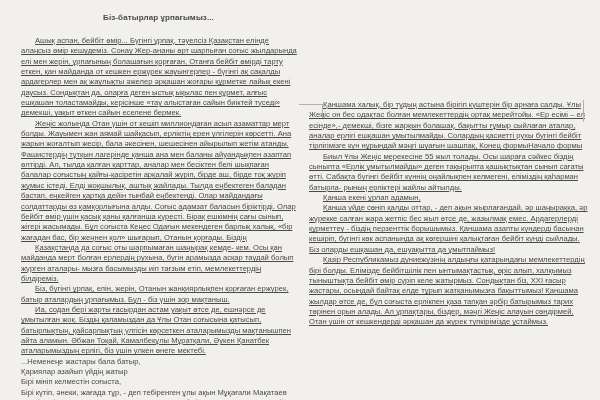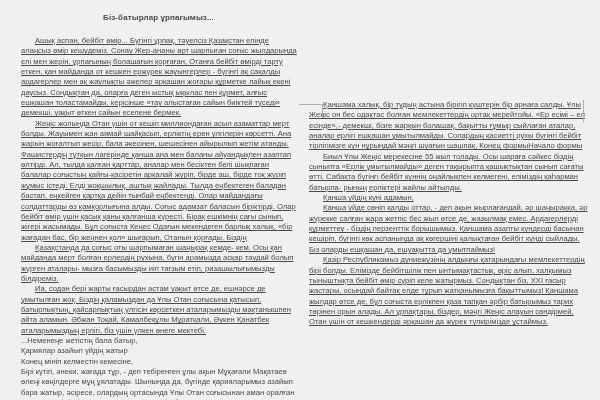--- a/index.html
+++ b/index.html
@@ -81,31 +81,32 @@
 </style>
 </head>
 <body>
 
 <div class="page">
   <div class="doc-title">Біз-батырлар ұрпағымыз...</div>
 
   <div class="col col-left">
       <p class="para indent">Ашық аспан, бейбіт өмір... Бүгінгі ұрпақ, тәуелсіз Қазақстан елінде алаңсыз өмір кешудеміз. Сонау Жер-ананы өрт шарпыған соғыс жылдарында елі мен жерін, ұрпағының болашағын қорғаған, Отанға бейбіт өмірді тарту еткен, қан майданда от кешкен ержүрек жауынгерлер - бүгінгі ақ сақалды ардагерлер мен ақ жаулықты әжелер әрқашан жоғары құрметке лайық екені даусыз. Сондықтан да, оларға деген ыстық ықылас пен құрмет, алғыс ешқашан толастамайды, керісінше «тау алыстаған сайын биіктей түседі» демекші, уақыт өткен сайын еселене бермек.</p>
       <p class="para indent">Жеңіс жолында Отан үшін от кешіп миллиондаған асыл азаматтар мерт болды. Жауымен жан аямай шайқасып, ерліктің ерен үлгілерін көрсетті. Ана жарын жоғалтып жесір, бала әкесінен, шешесінен айырылып жетім атанды. Фашистердің тұтқын лагерінде қанша ана мен баланы айуандықпен азаптап өлтірді. Ал, тылда қалған қарттар, аналар мен бесіктен белі шықпаған балалар соғыстың қайғы-қасіретін арқалай жүріп, бірде аш, бірде тоқ жүріп жұмыс істеді. Елді жоқшылық, аштық жайлады. Тылда еңбектеген баладан бастап, еңкейген қартқа дейін тынбай еңбектенді. Олар майдандағы солдаттарды өз қамқорлығына алды. Соғыс адамзат баласын біріктірді. Олар бейбіт өмір үшін қасық қаны қалғанша күресті. Бірақ ешкімнің сағы сынып, жігері жасымады. Бұл соғыста Кеңес Одағын мекендеген барлық халық, «бір жағадан бас, бір жеңнен қол» шығарып, Отанын қорғады. Біздің</p>
-      <p class="para indent">Қазақстанда да соғыс оты шарпымаған шаңырақ кемде- кем. Осы қан майданда мерт болған ерлердің рухына, бүгін арамызда асқар таудай болып жүрген аталары- мызға басымызды иіп тағзым етіп, ризашылығымызды білдіреміз.</p>
+      <p class="para indent">Қазақстанда да соғыс оты шарпымаған шаңырақ кемде- кем. Осы қан майданда мерт болған ерлердің рухына, бүгін арамызда асқар таудай болып жүрген аталары- мызға басымызды иіп тағзым етіп, мемлекеттердің білдіреміз.</p>
+      <p class="para indent">Біз, бүгінгі ұрпақ, елін, жерін, Отанын жанқиярлықпен қорғаған ержүрек, батыр аталардың ұрпағымыз. Бұл - біз үшін зор мақтаныш.</p>
       <p class="para indent">Иа, содан бері жарты ғасырдан астам уақыт өтсе де, ешнәрсе де ұмытылған жоқ. Біздің қаламыздан да Ұлы Отан соғысына қатысып, батырлықтың, қайсарлықтың үлгісін көрсеткен аталарымызды мақтанышпен айта аламын. Әбжан Тоқай, Камалбекұлы Мұратқали, Әукен Қанатбек аталарымыздың ерлігі, біз үшін үлкен өнеге мектебі.</p>
-      <p class="para">...Неменеңе жетістің бала батыр,</p>
+      <p class="para">...Неменеңе жастары бала батыр,</p>
       <p class="para">Қариялар азайып үйдің жатыр</p>
-      <p class="para">Конец мініп келместін кемесіне,</p>
+      <p class="para">Бірі мініп келместін соғыста,</p>
       <p class="para">Бірі күтіп, әнеки, жағада тұр, - деп тебіренген ұлы ақын Мұқағали Мақатаев өлеңі көңілдерге мұң ұялатады. Шынында да, бүгінде қарияларымыз азайып бара жатыр, әсіресе, олардың ортасында Ұлы Отан соғысынан аман оралған ардагерлеріміздің қарасы жыл санап кеміп барады емес пе?! Солардың жанымен, қанымен, терімен, көз жасымен, күшімен, ісімен, ерлігімен, атаның туын жықпай, ананың намысы үшін туған жердің топырағын жауға таптатпай, жеңістің таңбасын басқан күн – Жеңіс күні. Сондықтан да, бұл- Ұлы мереке.</p>
     </div>
 
   <div class="col col-right">
       <p class="para indent">Қаншама халық, бір тудың астына бірігіп күштерін бір арнаға салды. Ұлы Жеңіс он бес одақтас болған мемлекеттердің ортақ мерейтойы. «Ер есімі – ел есінде»,- демекші, бізге жарқын болашақ, бақытты ғұмыр сыйлаған аталар, аналар ерлігі ешқашан ұмытылмайды. Солардың қасиетті рухы бүгінгі бейбіт тірлігімізге күн нұрындай мәңгі шуағын шашпақ, Конец формыНачало формы</p>
       <p class="para indent">Биыл Ұлы Жеңіс мерекесіне 55 жыл толады. Осы шараға сәйкес біздің сыныпта «Ерлік ұмытылмайды» деген тақырыпта қашықтықтан сынып сағаты өтті. Сабақта бүгінгі бейбіт күннің оңайлықпен келмегені, еліміздің қаһарман батырла- рының ерліктері жайлы айтылды.</p>
-      <p class="para indent">Қанша үйдің күні адамын,</p>
+      <p class="para indent">Қанша екені ұрлап адамын,</p>
       <p class="para indent">Қанша үйде сөніп қалды оттар, - деп ақын жырлағандай, әр шаңыраққа, әр жүрекке салған жара жетпіс бес жыл өтсе де, жазылмақ емес. Ардагерлерді құрметтеу - біздің перзенттік борышымыз. Қаншама азапты күндерді басынан кешіріп, бүгінгі көк аспанында ақ көгершіні қалықтаған бейбіт күнді сыйлады. Біз оларды ешқашан да, ешуақытта да ұмытпаймыз!</p>
       <p class="para indent">Қазір Республикамыз дүниежүзінің алдыңғы қатарындағы мемлекеттердің бірі болды. Елімізде бейбітшілік пен ынтымақтастық, өріс алып, халқымыз тыныштықта бейбіт өмір сүріп келе жатырмыз. Сондықтан біз, ХХІ ғасыр жастары, осындай байтақ елде тұрып жатқанымызға бақыттымыз! Қаншама жылдар өтсе де, бұл соғыста ерлікпен қаза тапқан әрбір батырымыз тарих төрінен орын алады. Ал ұрпақтары, біздер, мәңгі Жеңіс алауын сөндірмей, Отан үшін от кешкендерді әрқашан да жүрек түпкірімізде ұстаймыз.</p>
     </div>
 
   <div class="crop-corner"></div>
   <div class="crop-line"></div>
 </div>
 
 </body></html>

